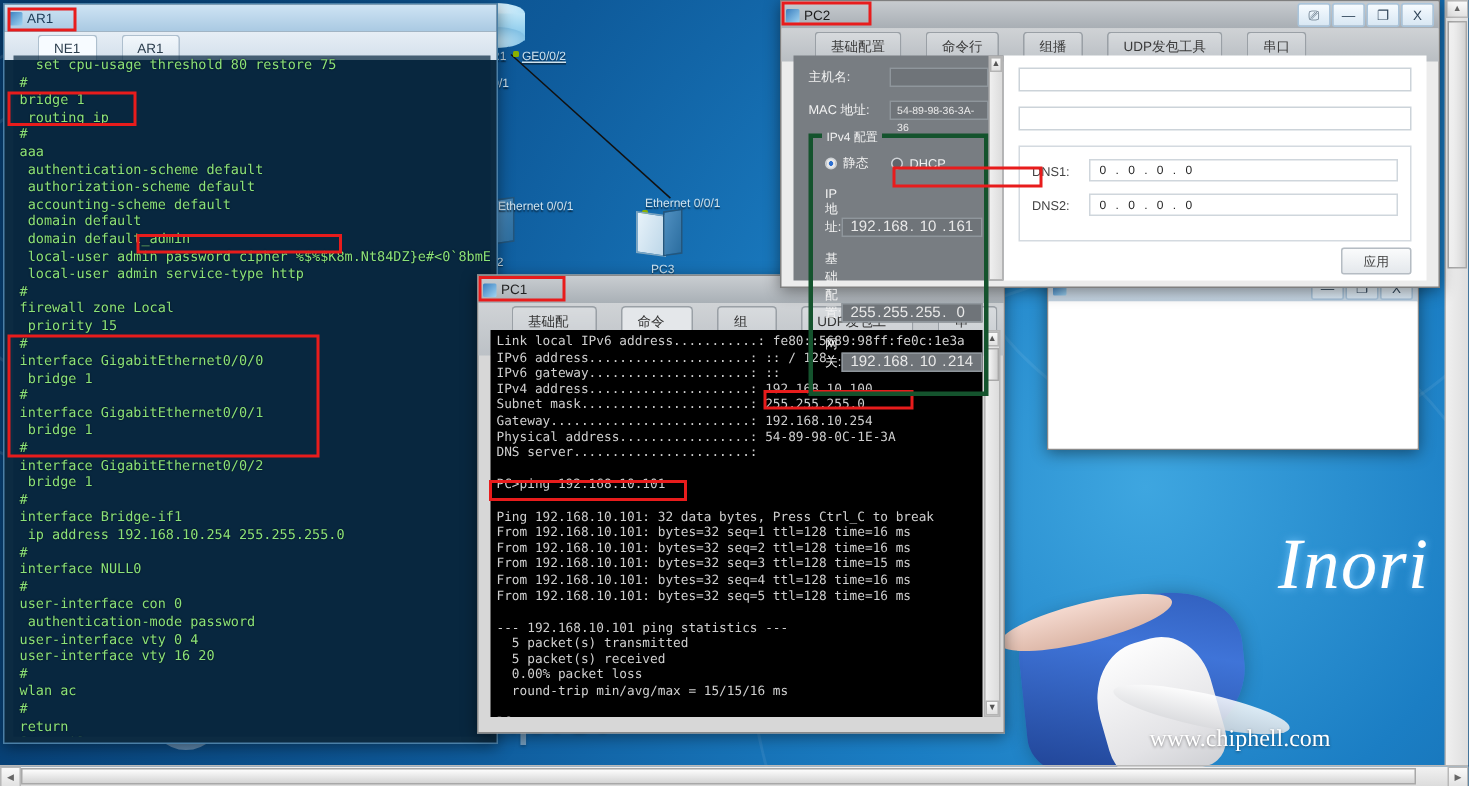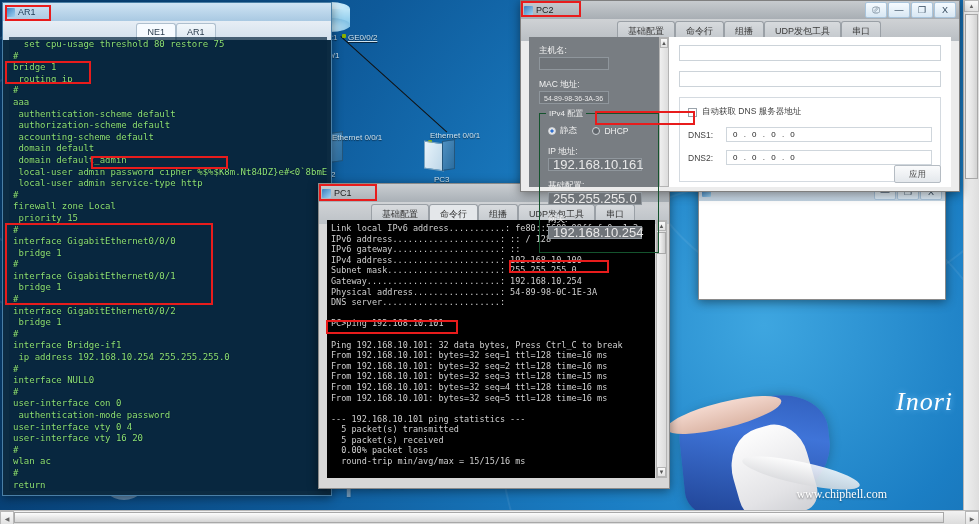--- a/index.html
+++ b/index.html
@@ -38,36 +38,36 @@
     transform:rotate(-14deg);
     border-radius:50%;
   }
   .fig-ribbon{
     position:absolute; right:118px; bottom:40px;width:120px;height:22px;
     background:linear-gradient(180deg,#ffffff,#d9dadd);
     transform:rotate(12deg); border-radius:50%;
     opacity:.85;
   }
   .wm-inori{
-    position:absolute; right:26px; bottom:107px;
+    position:absolute; right:26px; bottom:120px;
     font-family:"Liberation Serif", serif; font-style:italic;
-    font-size:26px; color:#ffffff;
+    font-size:48px; color:#ffffff;
     text-shadow:0 0 6px rgba(120,200,255,.9);
     letter-spacing:1px;
   }
   .wm-chip{
     position:absolute; right:10px; bottom:28px;
     font-family:"DejaVu Sans", sans-serif; font-weight:bold;
     font-size:54px; line-height:.82; color:rgba(255,255,255,.92);
     text-shadow:0 0 5px rgba(30,120,190,.95);
     letter-spacing:-2px; text-align:right;
   }
   .wm-url{
     position:absolute; right:92px; bottom:22px;
-    font-size:12px; color:#ffffff; text-shadow:0 1px 2px rgba(0,0,0,.45);
+    font-size:16px; color:#ffffff; text-shadow:0 1px 2px rgba(0,0,0,.45);
     font-family:"Liberation Serif", serif;
   }
   
   #topology{
     position:absolute; left:0; top:0; width:979px; height:510px; overflow:hidden;
   }
   .node-label{
     position:absolute; color:#cfe3ef; font-size:8px; white-space:nowrap;
     text-shadow:0 1px 1px rgba(0,0,0,.6);
   }
@@ -92,23 +92,22 @@
     padding:0 3px; font-size:9px; color:#1b3a55;
   }
   .win-btns{ margin-left:auto; display:flex; gap:1px; }
   .wbtn{
     width:22px;height:16px;display:flex;align-items:center;justify-content:center;
     font-size:9px;color:#33485c;
     background:linear-gradient(180deg,#f6fbff,#d8e7f3);
     border:1px solid #a9c4db; border-radius:2px;
   }
   .tabstrip{
-    display:flex; gap:0; padding:2px 4px 0 22px;
+    display:flex; gap:16px; padding:2px 4px 0 22px;
     background:linear-gradient(180deg,#e7eef5,#d3e0ec);
-    justify-content:center;
   }
   .tab{
     font-size:9px; padding:3px 10px 3px 10px; color:#2b3d4d;
     background:linear-gradient(180deg,#f2f7fb,#dde8f1);
     border:1px solid #aebfce; border-bottom:none;
     border-radius:3px 3px 0 0;
   }
   .tab.active{ background:#f7fbff; }
 
   
@@ -156,27 +155,27 @@
   #pc2{ left:520px; top:0px; width:440px; height:192px;
         background:#ececec; border:1px solid #7f7f7f; }
   #pc2 .win-title{ background:linear-gradient(180deg,#c7cbcf,#a8aeb4); color:#1c1c1c; }
   #pc2 .tabstrip{ background:linear-gradient(180deg,#cfd2d5,#b9bec3); }
   #pc2 .tab{ background:linear-gradient(180deg,#d7dadd,#c1c6cb); border-color:#9aa0a6;color:#3a3a3a;}
   .form{
     position:absolute; left:8px; top:36px; right:8px; bottom:4px;
     background:#787d82; color:#f0f0f0; font-size:8.5px;
     padding:8px 10px;
   }
-  .frow{ display:flex; align-items:flex-start; margin-bottom:9px;flex-direction:column; }
+  .frow{ display:flex; align-items:flex-end; margin-bottom:9px; }
   .flabel{ width:58px; font-size:8.5px; color:#f2f2f2;}
   .finput{
     height:13px; background:#6f7479; border:1px solid #8f969c;
-    font-size:13px; color:#e9e9e9; padding:1px 4px; line-height:11px;
-  }
-  .group{ border:1px solid #14532d; padding:8px 8px 4px 8px; margin-top:2px; position:relative;}
+    font-size:10px; color:#e9e9e9; padding:1px 4px; line-height:11px;
+  }
+  .group{ border:3px solid #14532d; padding:8px 8px 4px 8px; margin-top:2px; position:relative;}
   .group-title{ position:absolute; top:-6px; left:6px; background:#787d82; padding:0 3px; font-size:8px;}
   .radio{ display:inline-flex; align-items:center; gap:4px; margin-right:13px; font-size:8.5px;}
   .rdot{ width:8px;height:8px;border-radius:50%;border:1px solid #cfd3d7;display:inline-block;background:#5f646a;}
   .rdot.on{ background:radial-gradient(circle,#2d6fd0 0 35%,#e8e8e8 40% 100%); }
   .octets{ display:flex; align-items:center; gap:0; }
   .oct{ width:26px; text-align:center; }
   
   .form-right{
     position:absolute; left:148px; top:36px; right:8px; bottom:4px;
     background:#ffffff; padding:8px 10px;
@@ -442,24 +441,20 @@
     <div class="tab">命令行</div>
     <div class="tab">组播</div>
     <div class="tab">UDP发包工具</div>
     <div class="tab">串口</div>
   </div>
 
   <div class="form-right">
     <div class="wfield"></div>
     <div class="wfield"></div>
     <div class="dnsbox">
-      <div class="ckrow">
-        <span class="ckbox"></span>
-        <span>自动获取 DNS 服务器地址</span>
-      </div>
       <div class="dnsrow">
         <span class="dnslbl">DNS1:</span>
         <span class="dnsval">0 . 0 . 0 . 0</span>
       </div>
       <div class="dnsrow">
         <span class="dnslbl">DNS2:</span>
         <span class="dnsval">0 . 0 . 0 . 0</span>
       </div>
     </div>
     <div class="applybar">
@@ -505,21 +500,21 @@
           <span class="oct">255</span>.
           <span class="oct">0</span>
         </span>
       </div>
       <div class="frow">
         <span class="flabel">网关:</span>
         <span class="finput octets" style="width:94px;">
           <span class="oct">192</span>.
           <span class="oct">168</span>.
           <span class="oct">10</span>.
-          <span class="oct">254</span>
+          <span class="oct">214</span>
         </span>
       </div>
     </div>
   </div>
 
   <div class="vscroll" style="top:36px;left:138px;right:auto;bottom:4px;width:10px;">
     <div class="arr" style="top:0;">▲</div>
   </div>
 
   <div class="hl" style="left:0px;top:0px;width:60px;height:16px;"></div>

